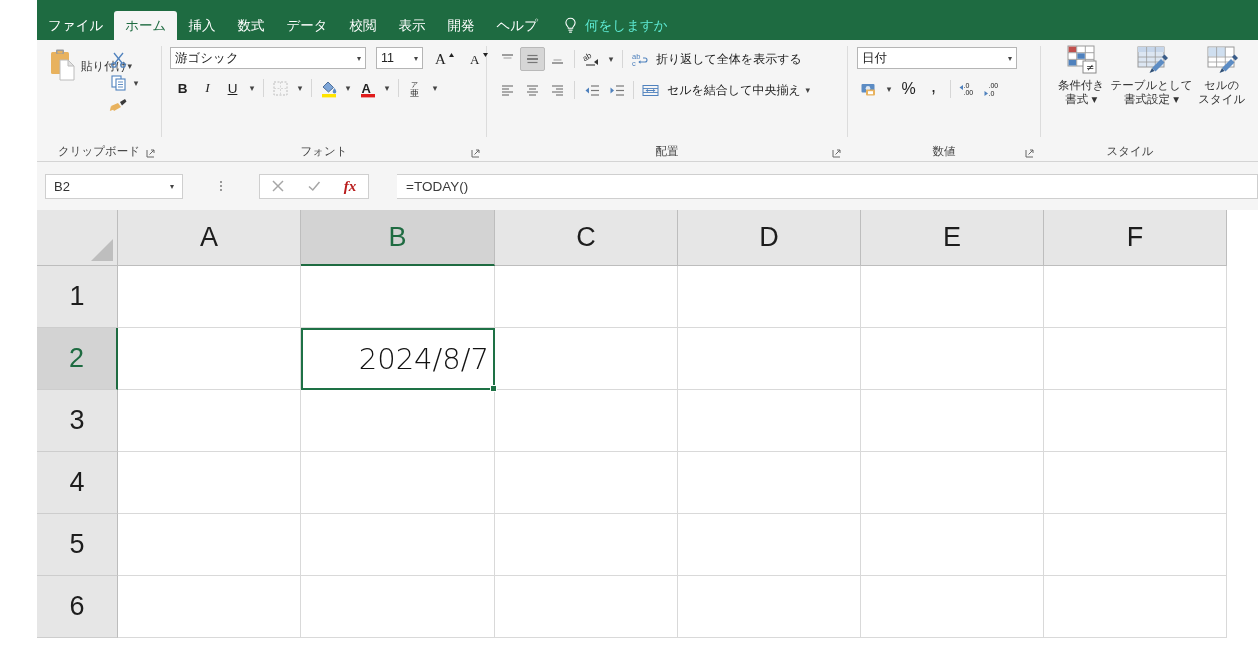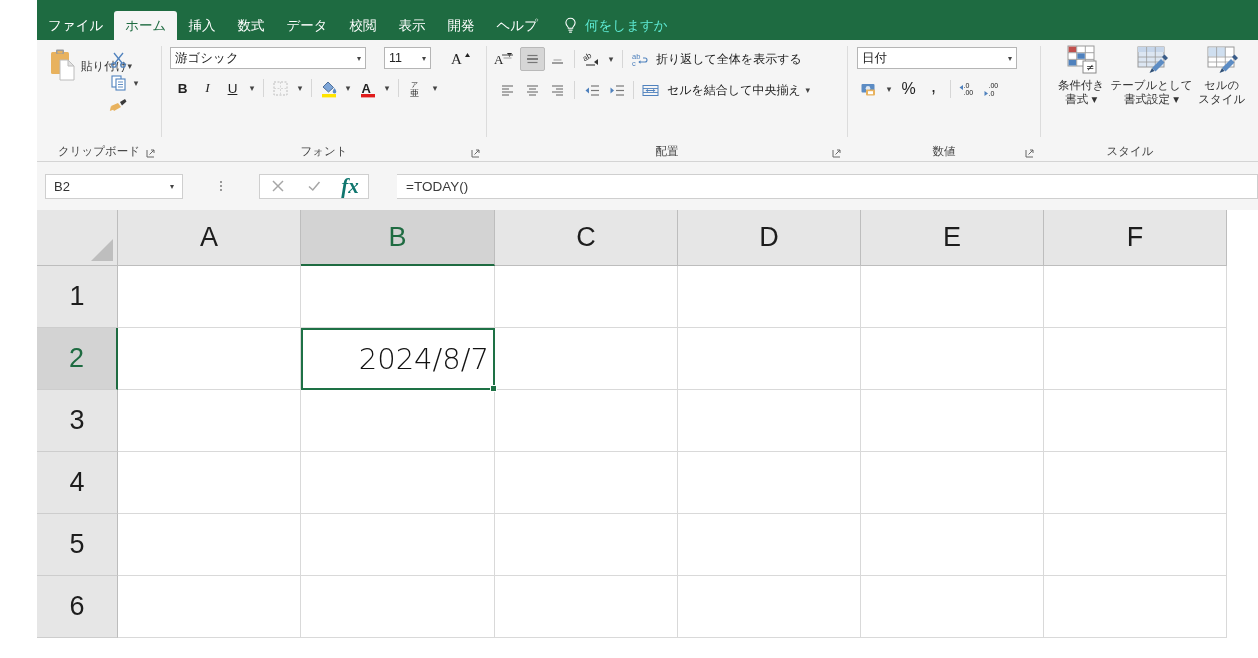--- a/index.html
+++ b/index.html
@@ -63,21 +63,21 @@
   .paste-label { font-size:11.5px; color:#333; margin-top:2px; white-space:nowrap;}
   .paste-chev { font-size:9px; color:#444; line-height:8px; margin-top:2px;}
   .clipcol { display:flex; flex-direction:column; gap:2px; padding-top:3px; margin-left:2px;}
   .cliprow { display:flex; align-items:center; height:21px; }
   .mini { width:22px; height:20px; display:flex; align-items:center; justify-content:center;}
   .chev { font-size:9px; color:#444; width:14px; text-align:center;}
 
   
   .g-font { width:324px; }
   .g-font .group-body { flex-direction:column; padding-left:8px; padding-top:7px; }
-  .fontrow1 { display:flex; align-items:flex-end; gap:18px; }
+  .fontrow1 { display:flex; align-items:flex-end; gap:10px; }
   .fname {
     width:196px; height:22px; border:1px solid #b5b5b5; background:#fff;
     display:flex; align-items:center; padding:0 4px; font-size:12.5px; color:#222;
   }
   .fname .lbl { flex:1; overflow:hidden; white-space:nowrap;}
   .fsize {
     width:47px; height:22px; border:1px solid #b5b5b5; background:#fff;
     display:flex; align-items:center; padding:0 4px; font-size:12.5px; color:#222;
   }
   .fsize .lbl { flex:1; }
@@ -125,21 +125,21 @@
   }
   .namebox .lbl { flex:1; }
   .grip { width:20px; display:flex; align-items:center; justify-content:center; }
   .grip .dots { display:flex; flex-direction:column; gap:2px;}
   .grip .dots i { width:2px; height:2px; background:#999; display:block;}
   .fbtns {
     height:25px; background:#fff; border:1px solid #cfcfcf; display:flex;
     align-items:center;
   }
   .fb { width:36px; height:23px; display:flex; align-items:center; justify-content:center; color:#a6a6a6;}
-  .fxlbl { font-family:"Liberation Serif", serif; font-style:italic; font-size:21px; color:#0f766e; font-weight:700;}
+  .fxlbl { font-family:"Liberation Serif", serif; font-style:italic; font-size:15px; color:#b91c1c; font-weight:700;}
   .finput {
     flex:1; height:25px; background:#fff; border:1px solid #cfcfcf; border-left:none;
     display:flex; align-items:center; padding:0 9px; font-size:13.5px; color:#3b3b3b;
     margin-right:0;
   }
 
   
   .grid { position:absolute; left:37px; top:210px; width:1221px; height:448px; background:#fff; overflow:hidden;}
   .colhead { position:absolute; left:0; top:0; height:56px; width:1221px; display:flex; }
   .corner {

